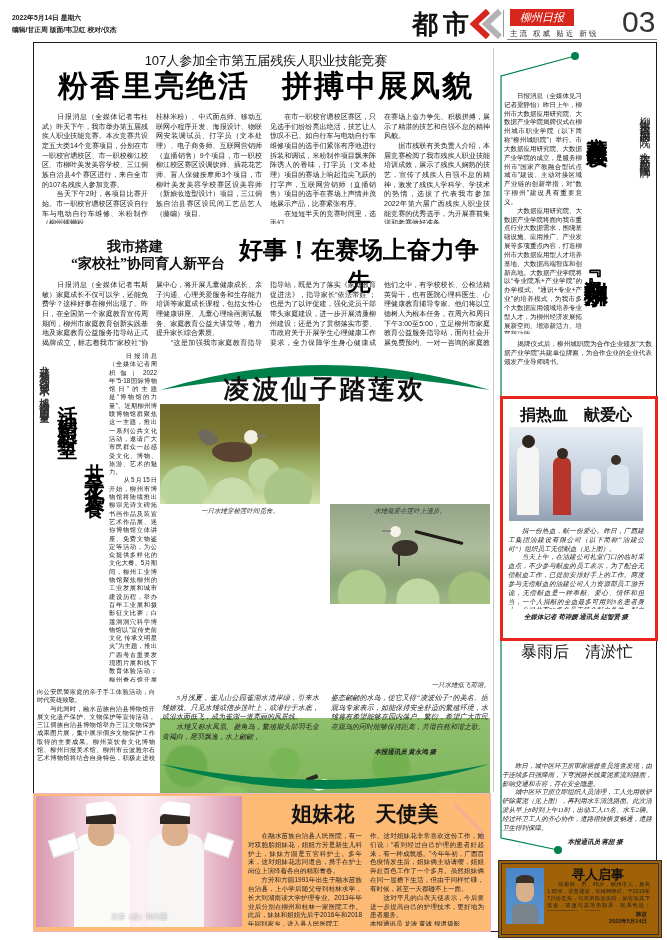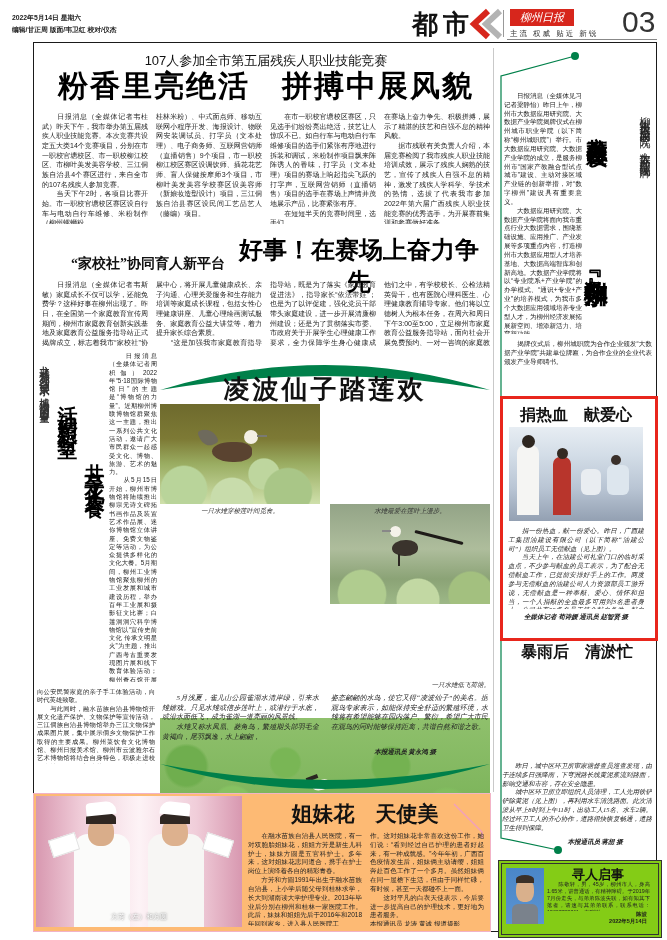--- a/index.html
+++ b/index.html
@@ -55,20 +55,21 @@
   <div class="abs colrow" style="left:42px;top:112px;width:448px;height:112px;">
     <div class="jt t7">　　日报消息（全媒体记者韦柱武）昨天下午，我市举办第五届残疾人职业技能竞赛。本次竞赛共设定五大类14个竞赛项目，分别在市一职校官塘校区、市一职校柳江校区、市柳叶美发美容学校、三江侗族自治县4个赛区进行，来自全市的107名残疾人参加竞赛。
 　　当天下午2时，各项目比赛开始。市一职校官塘校区赛区设自行车与电动自行车维修、米粉制作（柳州螺蛳粉、</div>
     <div class="jt t7">桂林米粉）、中式面点师、移动互联网小程序开发、海报设计、物联网安装调试员、打字员（文本处理）、电子商务师、互联网营销师（直播销售）9个项目，市一职校柳江校区赛区设调饮师、插花花艺师、盲人保健按摩师3个项目，市柳叶美发美容学校赛区设美容师（新娘妆造型设计）项目，三江侗族自治县赛区设民间工艺品艺人（藤编）项目。</div>
     <div class="jt t7">　　在市一职校官塘校区赛区，只见选手们纷纷亮出绝活，技艺让人惊叹不已。如自行车与电动自行车维修项目的选手们紧张有序地进行拆装和调试，米粉制作项目飘来阵阵诱人的香味，打字员（文本处理）项目的赛场上响起指尖飞跃的打字声，互联网营销师（直播销售）项目的选手在赛场上声情并茂地展示产品，比赛紧张有序。
 　　在短短半天的竞赛时间里，选手们</div>
     <div class="jt t7">在赛场上奋力争先、积极拼搏，展示了精湛的技艺和自强不息的精神风貌。
 　　据市残联有关负责人介绍，本届竞赛检阅了我市残疾人职业技能培训成效，展示了残疾人娴熟的技艺，宣传了残疾人自强不息的精神，激发了残疾人学科学、学技术的热情，选拔了代表我市参加2022年第六届广西残疾人职业技能竞赛的优秀选手，为开展赛前集训和参赛做好准备。</div>
   </div>
 
+  <div class="abs serifb" style="left:45px;top:238px;width:180px;text-align:center;font-size:14px;color:#111;">我市搭建</div>
   <div class="abs serifb" style="left:45px;top:255px;width:180px;text-align:right;font-size:14px;color:#111;">“家校社”协同育人新平台</div>
   <div class="abs" style="left:228px;top:234px;width:262px;text-align:center;font-size:24px;font-weight:900;color:#000;">好事！在赛场上奋力争先</div>
   <div class="abs colrow" style="left:42px;top:280px;width:448px;height:66px;">
     <div class="jt t7">　　日报消息（全媒体记者韦斯敏）家庭成长不仅可以学，还能免费学？这样好事在柳州出现了。昨日，在全国第一个家庭教育宣传周期间，柳州市家庭教育创新实践基地及家庭教育公益服务指导站正式揭牌成立，标志着我市“家校社”协同育人有了新的发展平台。
 　　该基地及指导站设在市妇女儿童发</div>
     <div class="jt t7">展中心，将开展儿童健康成长、亲子沟通、心理关爱服务和生存能力培训等家庭成长课程，包括女性心理健康讲座、儿童心理绘画测试服务、家庭教育公益大讲堂等，着力提升家长综合素质。
 　　“这是加强我市家庭教育指导服务体系建设的一个重要举措。”市妇联主席、党组书记韦玮介绍，创建家庭教育创新实践基地、成立家庭教育公益服务</div>
     <div class="jt t7">指导站，既是为了落实《家庭教育促进法》，指导家长“依法带娃”；也是为了以评促建，强化党员干部带头家庭建设，进一步开展清廉柳州建设；还是为了贯彻落实市委、市政府关于开展学生心理健康工作要求，全力保障学生身心健康成长。
 　　当天，活动还聘请10名专家为首批柳州市家庭教育学会家教名师。在</div>
     <div class="jt t7">他们之中，有学校校长、公检法精英骨干，也有医院心理科医生、心理健康教育辅导专家。他们将以立德树人为根本任务，在周六和周日下午3:00至5:00，立足柳州市家庭教育公益服务指导站，面向社会开展免费预约、一对一咨询的家庭教育公益服务，最大限度为青少年心理健康提供科学的家庭教育指引。</div>
@@ -165,27 +166,27 @@
       <div class="figshape" style="left:48px;top:21px;width:11px;height:11px;background:#332a22;border-radius:50%;"></div>
       <div class="figshape" style="left:72px;top:42px;width:20px;height:26px;background:#e9edf1;border-radius:6px;"></div>
       <div class="figshape" style="left:98px;top:38px;width:22px;height:30px;background:#dde6ee;border-radius:6px;"></div>
       <div class="figshape" style="left:102px;top:28px;width:10px;height:10px;background:#3a302a;border-radius:50%;"></div>
     </div>
     <div class="abs jt t65 kai" style="left:5px;top:128px;width:136px;height:82px;font-style:italic;">　　捐一份热血，献一份爱心。昨日，广西建工集团油建设有限公司（以下简称“油建公司”）组织员工无偿献血（见上图）。
 　　当天上午，在油建公司礼堂门口的临时采血点，不少参与献血的员工表示，为了配合无偿献血工作，已提前安排好手上的工作。两度参与无偿献血的油建公司人力资源部员工游升说，无偿献血是一种奉献、爱心、情怀和担当，一个人捐献的全血最多可用到3名患者身上。公司共有50多名员工符合献血条件，献血量达14600毫升。</div>
     <div class="abs credit kai" style="left:0;top:214px;width:146px;text-align:center;font-style:italic;">全媒体记者 荀诗媛 通讯员 赵智贤 摄</div>
   </div>
 
-  <div class="abs" style="left:500px;top:642px;width:154px;text-align:center;font-size:16px;font-weight:bold;color:#111;">暴雨后　清淤忙</div>
+  <div class="abs" style="left:500px;top:642px;width:154px;text-align:center;font-size:16px;font-weight:normal;color:#111;">暴雨后　清淤忙</div>
 
   <div class="abs jt t65 kai" style="left:502px;top:762px;width:150px;height:76px;font-style:italic;">　　昨日，城中区环卫所审家塘督查员巡查发现，由于连续多日强降雨，下穹洲路长线黄泥浆流到路面，影响交通和市容，存在安全隐患。
 　　城中区环卫所立即组织人员清理，工人先用铁铲铲除黄泥（见上图），再利用水车清洗路面。此次清淤从早上8时到上午11时，出动工人15名、水车2辆。经过环卫工人的齐心协作，道路很快恢复畅通，道路卫生得到保障。</div>
   <div class="abs credit kai" style="left:540px;top:838px;width:110px;text-align:center;font-style:italic;">本报通讯员 蒋想 摄</div>
 
-  <div class="abs" style="left:498px;top:860px;width:156px;height:70px;border:4px double #333;background:#84cc16;">
+  <div class="abs" style="left:498px;top:860px;width:156px;height:70px;border:4px double #333;background:#a16207;">
     <div class="abs fig" style="left:4px;top:4px;width:38px;height:56px;background:linear-gradient(180deg,#4a86c8 0%,#5a94d2 100%);">
       <div class="figshape" style="left:10px;top:10px;width:18px;height:24px;background:#d9b08c;border-radius:45% 45% 40% 40%;"></div>
       <div class="figshape" style="left:10px;top:7px;width:18px;height:8px;background:#3a3029;border-radius:50% 50% 0 0;"></div>
       <div class="figshape" style="left:6px;top:36px;width:26px;height:20px;background:#7a828c;border-radius:6px 6px 0 0;"></div>
     </div>
     <div class="abs" style="left:44px;top:2px;width:104px;text-align:center;font-size:13px;font-weight:bold;color:#111;">寻人启事</div>
     <div class="abs jt" style="left:45px;top:17px;width:103px;height:30px;font-size:5.3px;line-height:1.3;">　　陈敬轩，男，45岁，柳州市人，身高1.65米，讲普通话，有精神障碍。于2019年7月份走失，与弟弟陈波失联，如有知其下落者，请速与其弟弟联系，联系电话：15307720811，有酬谢。</div>
     <div class="abs" style="left:45px;top:47px;width:100px;text-align:right;font-size:5.5px;font-weight:bold;">陈波</div>
     <div class="abs" style="left:45px;top:54px;width:100px;text-align:right;font-size:5.5px;font-weight:bold;">2022年5月14日</div>
   </div>

